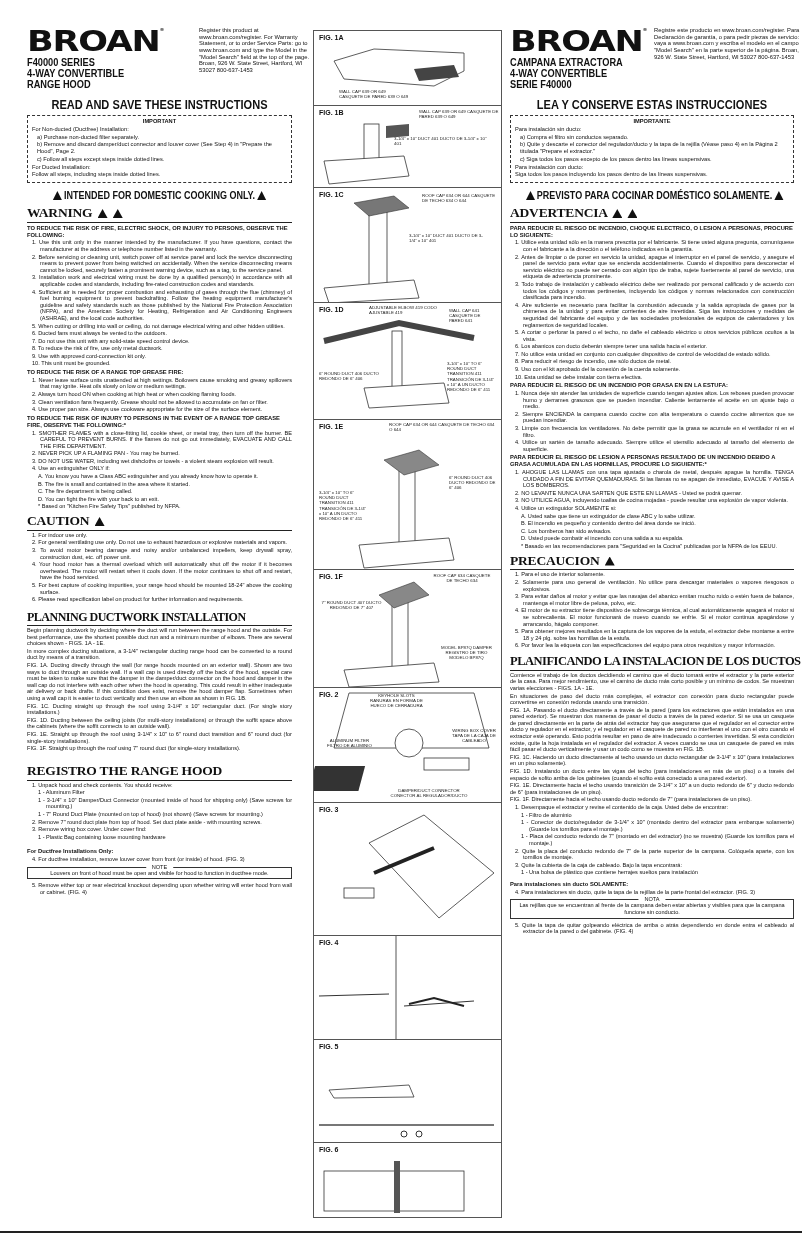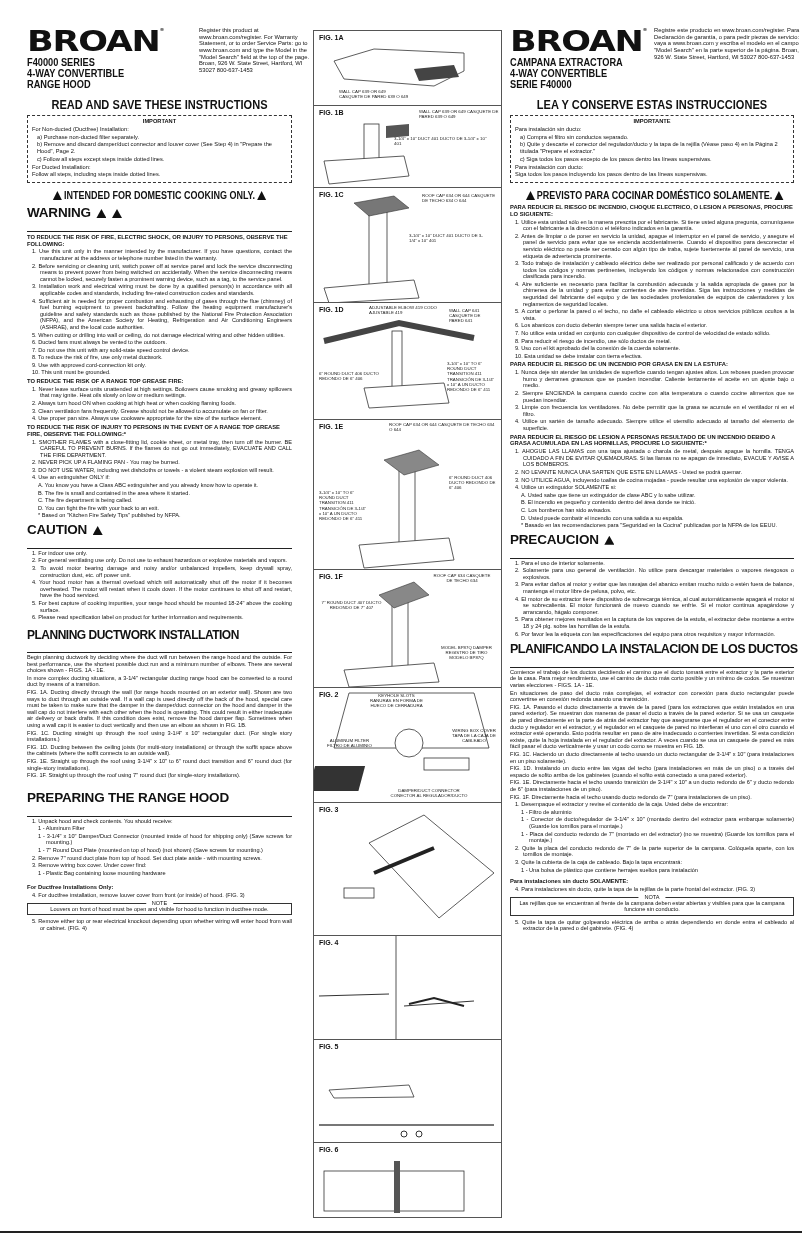--- a/index.html
+++ b/index.html
@@ -16,21 +16,21 @@
 .reg{position:absolute;left:172px;top:27px;width:118px;font-size:5.8px;line-height:1.15}
 #right .reg{left:144px;width:146px}
 .read{font-weight:bold;font-size:13px;text-align:center;transform:scaleX(.85);margin-top:-3px;white-space:nowrap}
 .imp{border:1px dashed #333;margin:3px 0 3px 0;padding:2px 4px 3px 4px;font-size:5.7px}
 .imp .t{text-align:center;font-weight:bold}
 .imp p{margin:1px 0}
 .imp .i{padding-left:5px}
 .dom{font-weight:bold;font-size:10px;text-align:center;margin:7px 0 1px;white-space:nowrap;transform:scaleX(.9)}
 .tri{display:inline-block;width:0;height:0;border-left:5px solid transparent;border-right:5px solid transparent;border-bottom:9px solid #111;vertical-align:-1px;margin:0 2px}
 .trio{display:inline-block;width:10px;height:9px;background:#111;clip-path:polygon(50% 0,100% 100%,0 100%);vertical-align:-1px;margin-left:2px;position:relative}
-h2{font-family:Liberation Sans, sans-serif;font-weight:900;font-size:13.5px;border-bottom:1.2px solid #222;line-height:1.1;margin-top:4px;padding-bottom:10px;white-space:nowrap;letter-spacing:-.2px}
+h2{font-family:Liberation Serif, serif;font-weight:900;font-size:13.5px;border-bottom:1.2px solid #222;line-height:1.1;margin-top:4px;padding-bottom:1px;white-space:nowrap;letter-spacing:-.2px}
 h2.big{font-size:12px;letter-spacing:-.5px}
 h3{font-weight:bold;font-size:5.8px;margin-top:2px}
 ol{list-style:none;padding-left:5px}
 li{padding-left:8px;text-indent:-8px;margin:1px 0;text-align:justify}
 li.s{padding-left:14px}
 p.b{text-align:justify;margin:1px 0}
 .note{border:1px solid #333;text-align:center;margin:4px 0 3px;padding:2px 3px;position:relative;font-size:5.6px}
 .note .nt{position:absolute;top:-4px;left:50%;transform:translateX(-50%);background:#fff;padding:0 6px}
 .fig{position:relative;border:1px solid #555;border-bottom:none;background:#fff;overflow:hidden}
 .fig:last-child{border-bottom:1px solid #555}
@@ -108,21 +108,21 @@
   <h2 class="big" style="margin-top:8px">PLANNING DUCTWORK INSTALLATION</h2>
   <div>
     <p class="b">Begin planning ductwork by deciding where the duct will run between the range hood and the outside. For best performance, use the shortest possible duct run and a minimum number of elbows. There are several choices shown -  FIGS. 1A - 1E.</p>
       <p class="b">In more complex ducting situations, a 3-1/4" rectangular ducting range hood can be converted to a round duct by means of a transition.</p>
       <p class="b">FIG. 1A. Ducting directly through the wall (for range hoods mounted on an exterior wall). Shown are two ways to duct through an outside wall. If a wall cap is used directly off the back of the hood, special care must be taken to make sure that the damper in the damper/duct connector on the hood and damper in the wall cap do not interfere with each other when the hood is operating. This could result in either inadequate air delivery or back drafts. If this condition does exist, remove the hood damper flap. Sometimes when using a wall cap it is easier to duct vertically and then use an elbow as shown in FIG. 1B.</p>
       <p class="b">FIG. 1C. Ducting straight up through the roof using 3-1/4" x 10" rectangular duct. (For single story installations.)</p>
       <p class="b">FIG. 1D. Ducting between the ceiling joists (for multi-story installations) or through the soffit space above the cabinets (where the soffit connects to an outside wall).</p>
       <p class="b">FIG. 1E. Straight up through the roof using 3-1/4" x 10" to 6" round duct transition and 6" round duct (for single-story installations).</p>
       <p class="b">FIG. 1F. Straight up through the roof using 7" round duct (for single-story installations).</p>
   </div>
-  <h2 style="margin-top:12px">PREPARING THE RANGE HOOD</h2>
+  <h2 style="margin-top:12px">REGISTRO THE RANGE HOOD</h2>
   <ol>
     <li>1. Unpack hood and check contents. You should receive:</li>
       <li class="s">1 - Aluminum Filter</li>
       <li class="s">1 - 3-1/4" x 10" Damper/Duct Connector (mounted inside of hood for shipping only) (Save screws for mounting.)</li>
       <li class="s">1 - 7" Round Duct Plate (mounted on top of hood) (not shown) (Save screws for mounting.)</li>
       <li>2. Remove 7" round duct plate from top of hood. Set duct plate aside - with mounting screws.</li>
       <li>3. Remove wiring box cover. Under cover find:</li>
       <li class="s">1 - Plastic Bag containing loose mounting hardware</li>
   </ol>
   <h3 style="margin-top:8px">For Ductfree Installations Only:</h3>
@@ -261,20 +261,21 @@
   <div class="imp">
     <div class="t">IMPORTANTE</div>
     <p>Para instalación sin ducto:</p>
     <p class="i">a)  Compra el filtro sin conductos separado.</p>
     <p class="i">b)  Quite y descarte el conector del regulador/ducto y la tapa de la rejilla (Véase paso 4) en la Página 2 titulada "Prepare el extractor."</p>
     <p class="i">c)  Siga todos los pasos excepto de los pasos dentro las líneas suspensivas.</p>
     <p>Para instalación con ducto:</p>
     <p>Siga todos los pasos incluyendo los pasos dentro de las líneas suspensivas.</p>
   </div>
   <div class="dom"><span class="tri"></span><span>PREVISTO PARA COCINAR DOMÉSTICO SOLAMENTE.</span><span class="tri"></span></div>
+  <h2><span>ADVERTENCIA</span> <span class="trio"></span> <span class="trio"></span></h2>
   <h3>PARA REDUCIR EL RIESGO DE INCENDIO, CHOQUE ELECTRICO, O LESION A PERSONAS, PROCURE LO SIGUIENTE:</h3>
   <ol>
     <li>1. Utilice esta unidad sólo en la manera prescrita por el fabricante. Si tiene usted alguna pregunta, comuníquese con el fabricante a la dirección o el teléfono indicados en la garantía.</li>
       <li>2. Antes de limpiar o de poner en servicio la unidad, apague el interruptor en el panel de servicio, y asegure el panel de servicio para evitar que se encienda accidentalmente. Cuando el dispositivo para desconectar el servicio eléctrico no puede ser cerrado con algún tipo de traba, sujete fuertemente al panel de servicio, una etiqueta de advertencia prominente.</li>
       <li>3. Todo trabajo de instalación y cableado eléctrico debe ser realizado por personal calificado y de acuerdo con todos los códigos y normas pertinentes, incluyendo los códigos y normas relacionados con construcción clasificada para incendio.</li>
       <li>4. Aire suficiente es necesario para facilitar la combustión adecuada y la salida apropiada de gases por la chimenea de la unidad y para evitar corrientes de aire invertidas. Siga las instrucciones y medidas de seguridad del fabricante del equipo y de las sociedades profesionales de equipos de calentadores y los reglamentos de seguridad locales.</li>
       <li>5. A cortar o perforar la pared o el techo, no dañe el cableado eléctrico u otros servicios públicos ocultos a la vista.</li>
       <li>6. Los abanicos con ducto deberán siempre tener una salida hacia el exterior.</li>
       <li>7. No utilice esta unidad en conjunto con cualquier dispositivo de control de velocidad de estado sólido.</li>
       <li>8. Para reducir el riesgo de incendio, use sólo ductos de metal.</li>

